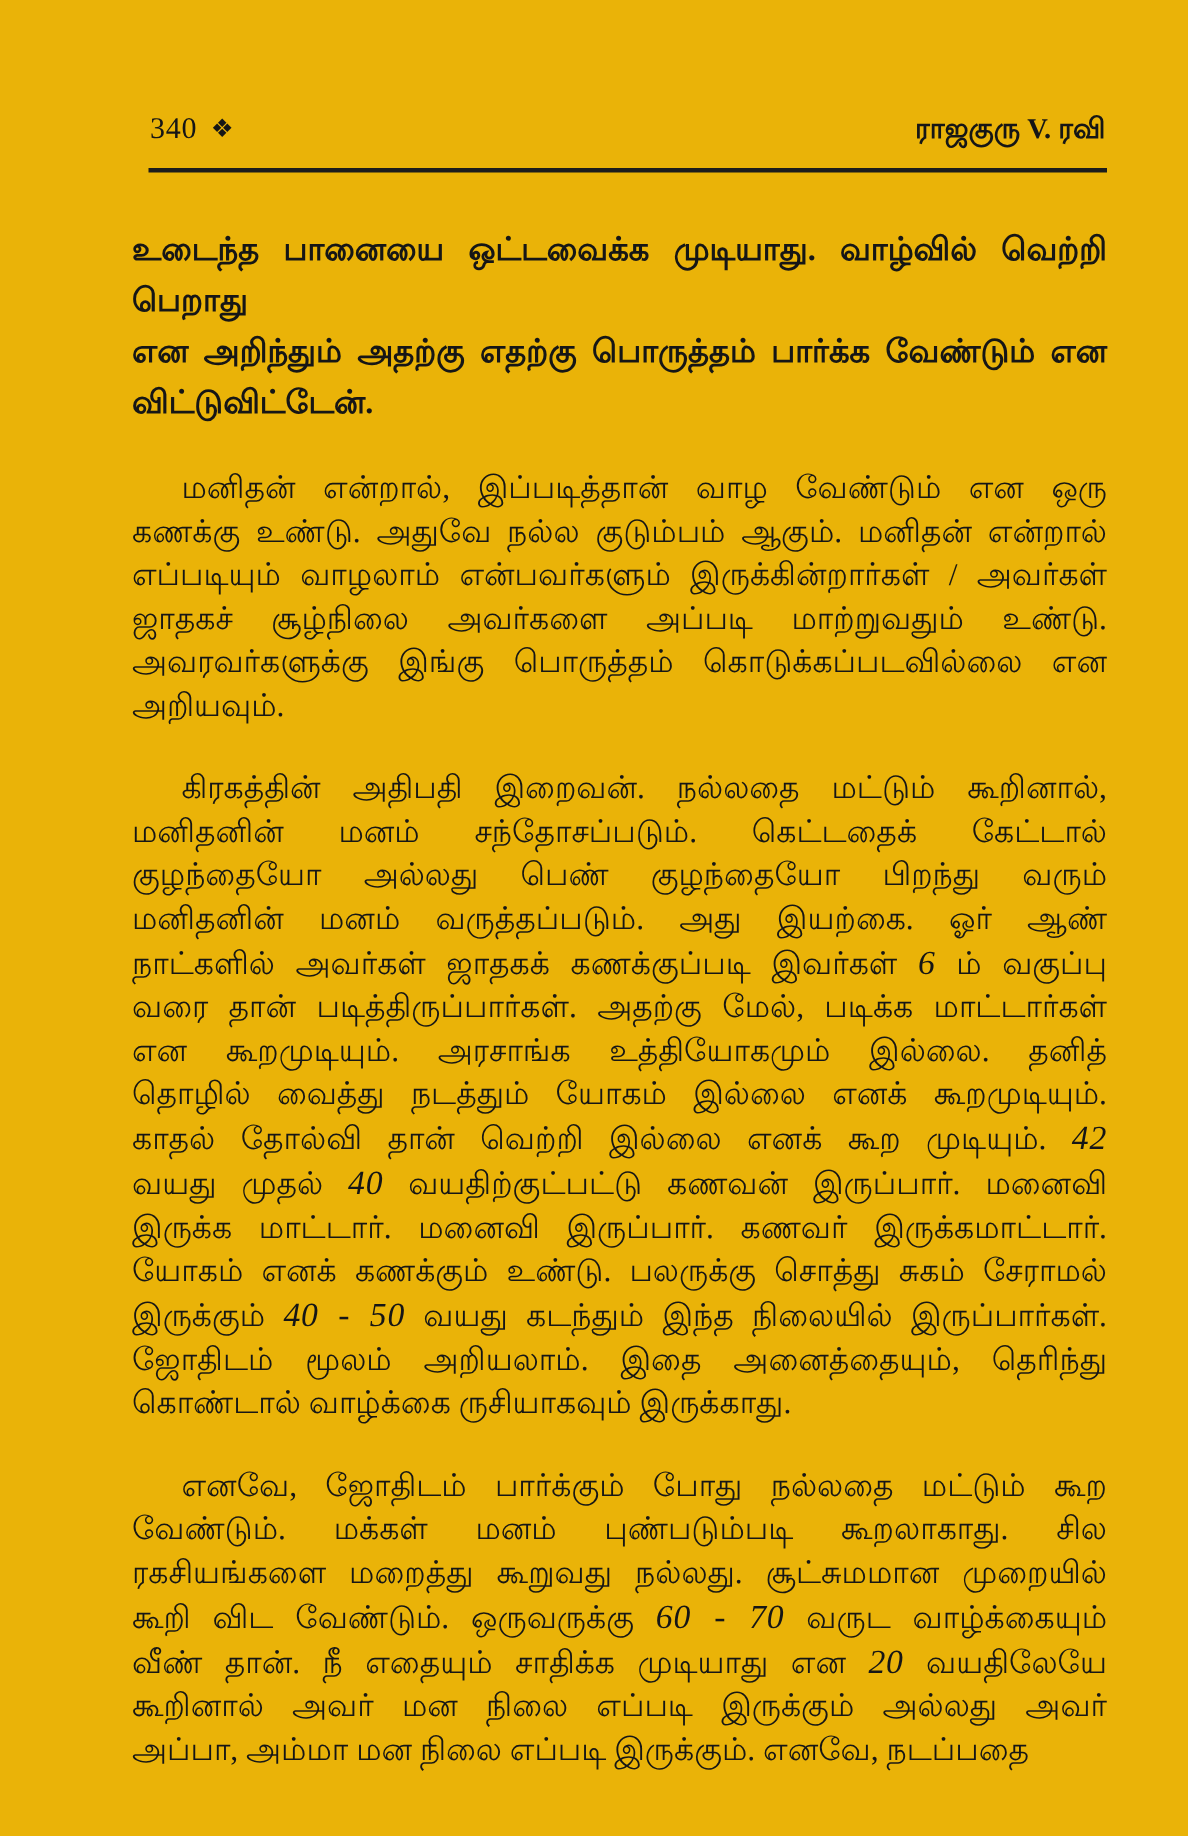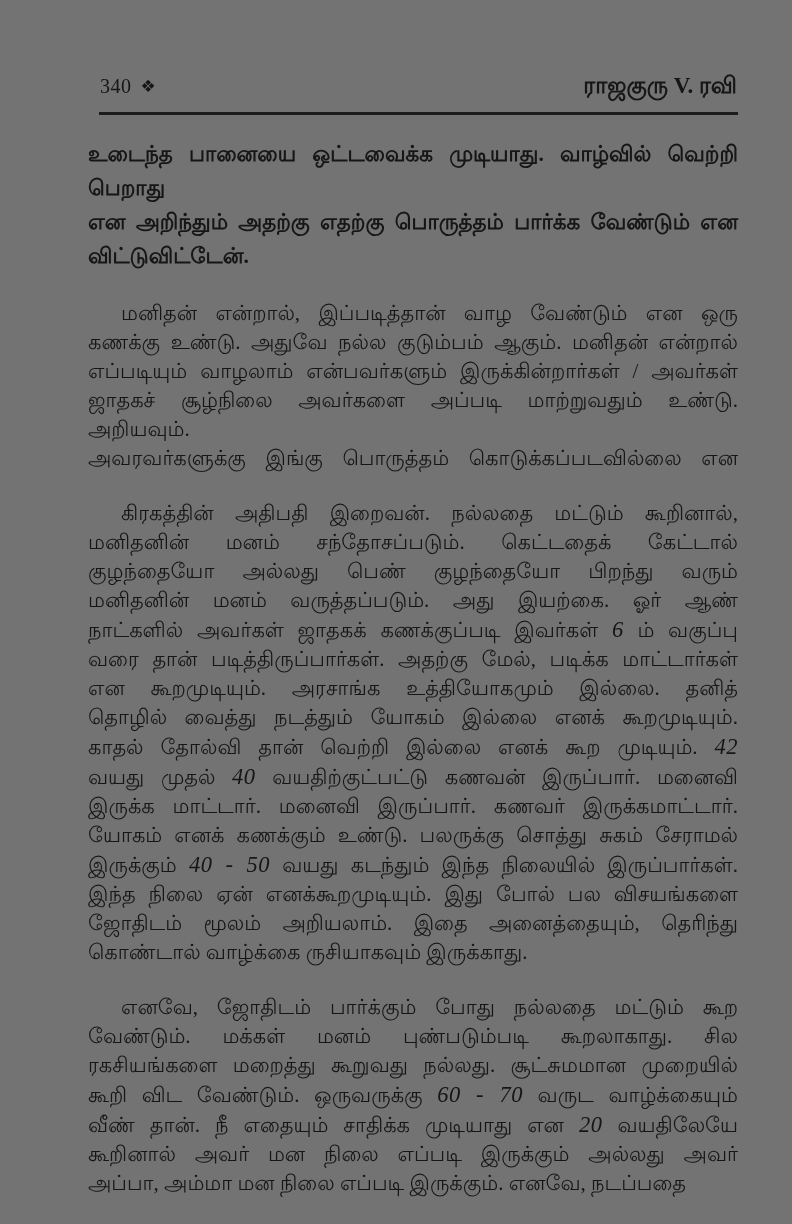--- a/index.html
+++ b/index.html
@@ -6,21 +6,21 @@
     margin: 0;
     padding: 0;
     background: #e8e8e8;
     font-family: "Liberation Serif", serif;
   }
   .page {
     position: relative;
     width: 792px;
     height: 1224px;
     margin: 0 auto;
-    background: #737373;
+    background: #eab308;
     color: #161616;
     overflow: hidden;
   }
   
   .header {
     position: absolute;
     top: 74px;
     left: 100px;
     right: 55px;
     display: flex;
@@ -34,21 +34,21 @@
   }
   .ornament {
     margin-left: 9px;
     font-size: 17px;
     position: relative;
     top: -1px;
   }
   .running-author {
     margin-left: auto;
     font-weight: bold;
-    font-size: 23px;
+    font-size: 19px;
   }
   .header-rule {
     position: absolute;
     top: 112px;
     left: 99px;
     right: 54px;
     height: 3px;
     background: #1c1c1c;
   }
   
@@ -64,20 +64,21 @@
     white-space: normal;
   }
   .line.last {
     text-align-last: left;
   }
   .line.first.indented {
     padding-left: 33px;
   }
   .heading-block {
     margin-bottom: 9px;
+    margin-top: 12px;
   }
   .heading-block .line {
     font-weight: bold;
     font-size: 21.5px;
     line-height: 34px;
   }
   .para {
     margin-bottom: 8px;
     margin-top: 26px;
   }
@@ -109,38 +110,37 @@
     <section class="heading-block">
         <div class="line first">உடைந்த பானையை ஒட்டவைக்க முடியாது. வாழ்வில் வெற்றி பெறாது</div>
         <div class="line">என அறிந்தும் அதற்கு எதற்கு பொருத்தம் பார்க்க வேண்டும் என</div>
         <div class="line last">விட்டுவிட்டேன்.</div>
       </section>
     <section class="para">
         <div class="line first indented">மனிதன் என்றால், இப்படித்தான் வாழ வேண்டும் என ஒரு</div>
         <div class="line">கணக்கு உண்டு. அதுவே நல்ல குடும்பம் ஆகும். மனிதன் என்றால்</div>
         <div class="line">எப்படியும் வாழலாம் என்பவர்களும் இருக்கின்றார்கள் / அவர்கள்</div>
         <div class="line">ஜாதகச் சூழ்நிலை அவர்களை அப்படி மாற்றுவதும் உண்டு.</div>
+        <div class="line">அவரவர்களுக்கு இங்கு பொருத்தம் கொடுக்கப்படவில்லை என</div>
         <div class="line last">அறியவும்.</div>
-        <div class="line">அவரவர்களுக்கு இங்கு பொருத்தம் கொடுக்கப்படவில்லை என</div>
       </section>
     <section class="para">
         <div class="line first indented">கிரகத்தின் அதிபதி இறைவன். நல்லதை மட்டும் கூறினால்,</div>
         <div class="line">மனிதனின் மனம் சந்தோசப்படும். கெட்டதைக் கேட்டால்</div>
         <div class="line">குழந்தையோ அல்லது பெண் குழந்தையோ பிறந்து வரும்</div>
         <div class="line">மனிதனின் மனம் வருத்தப்படும். அது இயற்கை. ஓர் ஆண்</div>
         <div class="line">நாட்களில் அவர்கள் ஜாதகக் கணக்குப்படி இவர்கள் <span class="num">6</span> ம் வகுப்பு</div>
         <div class="line">வரை தான் படித்திருப்பார்கள். அதற்கு மேல், படிக்க மாட்டார்கள்</div>
         <div class="line">என கூறமுடியும். அரசாங்க உத்தியோகமும் இல்லை. தனித்</div>
         <div class="line">தொழில் வைத்து நடத்தும் யோகம் இல்லை எனக் கூறமுடியும்.</div>
         <div class="line">காதல் தோல்வி தான் வெற்றி இல்லை எனக் கூற முடியும். <span class="num">42</span></div>
         <div class="line">வயது முதல் <span class="num">40</span> வயதிற்குட்பட்டு கணவன் இருப்பார். மனைவி</div>
         <div class="line">இருக்க மாட்டார். மனைவி இருப்பார். கணவர் இருக்கமாட்டார்.</div>
         <div class="line">யோகம் எனக் கணக்கும் உண்டு. பலருக்கு சொத்து சுகம் சேராமல்</div>
         <div class="line">இருக்கும் <span class="num">40 - 50</span> வயது கடந்தும் இந்த நிலையில் இருப்பார்கள்.</div>
-        <div class="line">இந்த நிலை ஏன் எனக்கூறமுடியும். இது போல் பல விசயங்களை</div>
         <div class="line">ஜோதிடம் மூலம் அறியலாம். இதை அனைத்தையும், தெரிந்து</div>
         <div class="line last">கொண்டால் வாழ்க்கை ருசியாகவும் இருக்காது.</div>
       </section>
     <section class="para">
         <div class="line first indented">எனவே, ஜோதிடம் பார்க்கும் போது நல்லதை மட்டும் கூற</div>
         <div class="line">வேண்டும். மக்கள் மனம் புண்படும்படி கூறலாகாது. சில</div>
         <div class="line">ரகசியங்களை மறைத்து கூறுவது நல்லது. சூட்சுமமான முறையில்</div>
         <div class="line">கூறி விட வேண்டும். ஒருவருக்கு <span class="num">60 - 70</span> வருட வாழ்க்கையும்</div>
         <div class="line">வீண் தான். நீ எதையும் சாதிக்க முடியாது என <span class="num">20</span> வயதிலேயே</div>
         <div class="line">கூறினால் அவர் மன நிலை எப்படி இருக்கும் அல்லது அவர்</div>

